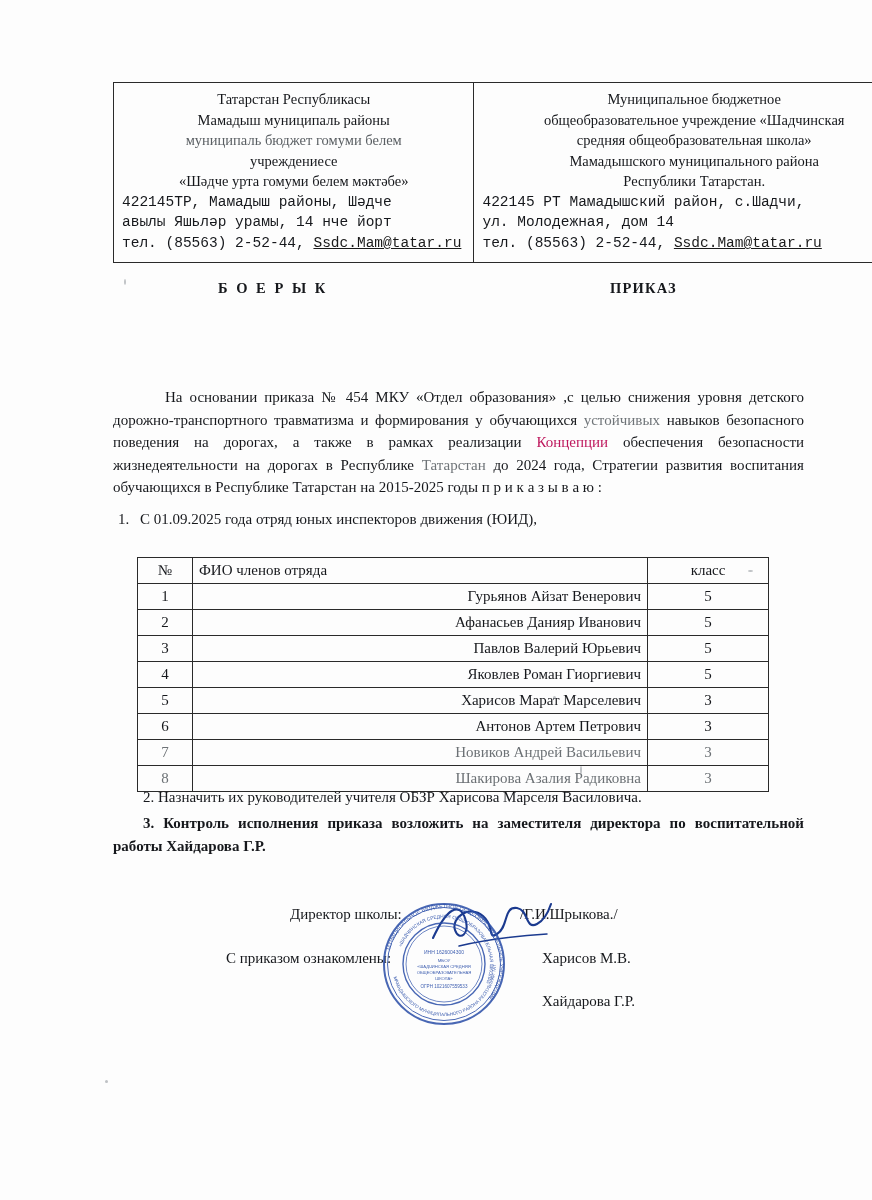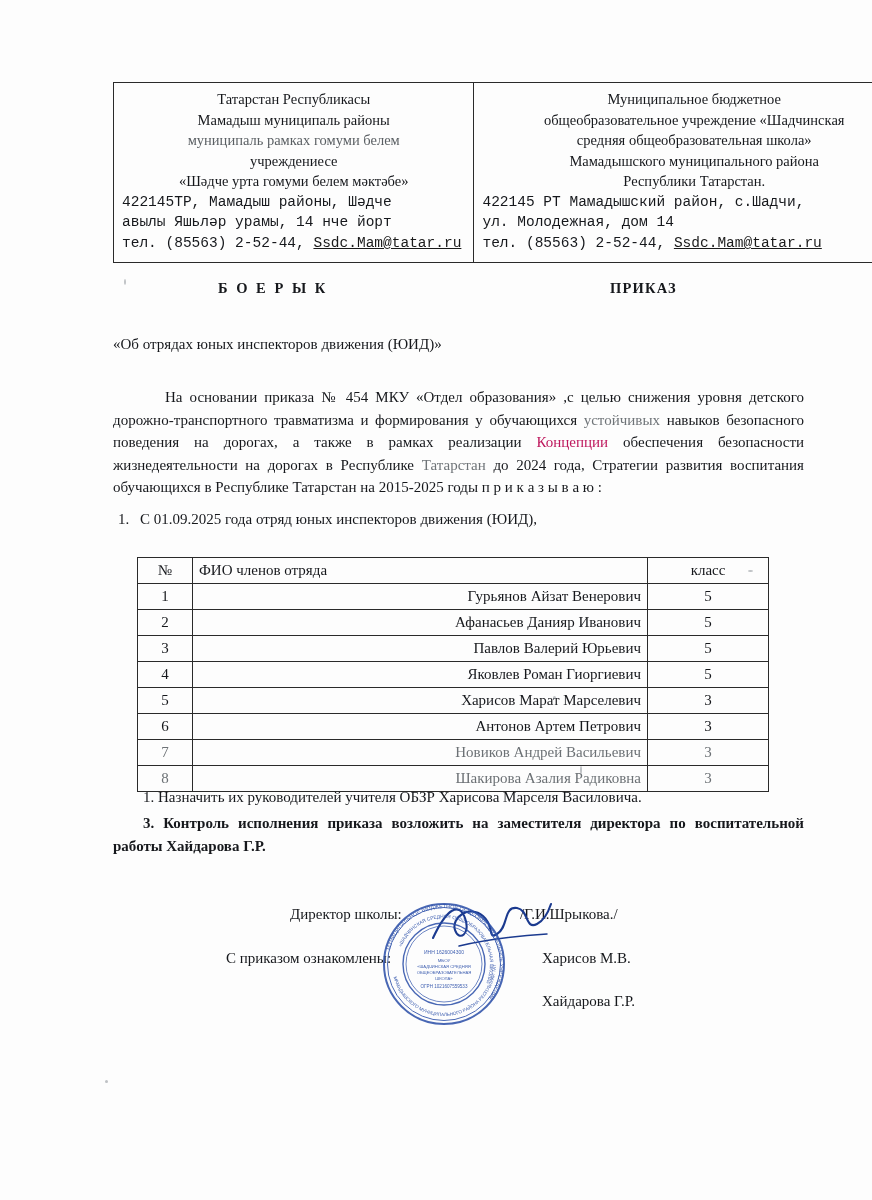--- a/index.html
+++ b/index.html
@@ -235,21 +235,21 @@
 <body>
 
 <div class="page">
 
   <table class="header-table">
     <tbody>
         <tr>
       <td class="header-left">
         <span class="hl-line">Татарстан Республикасы</span>
         <span class="hl-line">Мамадыш муниципаль районы</span>
-        <span class="hl-line faded">муниципаль рамках  гомуми белем</span>
+        <span class="hl-line faded">муниципаль бюджет  гомуми белем</span>
         <span class="hl-line">учреждениесе</span>
         <span class="hl-line">«Шәдче урта гомуми белем  мәктәбе»</span>
         <span class="hl-line hl-left">422145ТР, Мамадыш районы, Шәдче</span>
         <span class="hl-line hl-left">авылы  Яшьләр урамы,  14 нче  йорт</span>
         <span class="hl-line hl-left"><span>тел. (85563) 2-52-44, </span><span class="link">Ssdc.Mam@tatar.ru</span></span>
       </td>
       <td class="header-right">
         <span class="hl-line">Муниципальное бюджетное</span>
         <span class="hl-line">общеобразовательное  учреждение  «Шадчинская</span>
         <span class="hl-line">средняя общеобразовательная школа»</span>
@@ -262,21 +262,20 @@
     </tr>
   </tbody>
     </table>
 
   <div class="title-row">
     <span class="t-left">Б О Е Р Ы К</span>
     <span class="t-right">ПРИКАЗ</span>
   </div>
 
 
-  <div class="subject">«Об отрядах юных инспекторов движения (ЮИД)»</div>
 
   <div class="body-par"><span>На основании    приказа    №  454  МКУ  «Отдел образования» ,с целью снижения уровня детского дорожно-транспортного травматизма и формирования у обучающихся </span><span class="gray1">устойчивых</span><span> навыков безопасного поведения на дорогах, а также в рамках реализации </span><span class="gray2">Концепции</span><span> обеспечения безопасности жизнедеятельности на дорогах в Республике </span><span class="gray1">Татарстан</span><span> до  2024  года,  Стратегии  развития  воспитания  обучающихся  в  Республике Татарстан на 2015-2025 годы </span><span>п р и к а з ы в а ю :</span></div>
 
   <div class="item-one">
     <span class="num">1.</span>
     <span>С 01.09.2025 года отряд юных инспекторов движения (ЮИД),</span>
   </div>
 
   <table class="members-table">
     <thead>
@@ -323,21 +322,21 @@
         <td class="col-class">3</td>
       </tr>
       <tr class="dim-row">
         <td class="col-num">8</td>
         <td class="col-name">Шакирова Азалия Радиковна</td>
         <td class="col-class">3</td>
       </tr>
     </tbody>
   </table>
 
-  <div class="par2">1. Назначить их руководителей  учителя ОБЗР  Харисова  Марселя Василовича.</div>
+  <div class="par2">2. Назначить их руководителей  учителя ОБЗР  Харисова  Марселя Василовича.</div>
   <div class="par3">3.  Контроль    исполнения    приказа    возложить    на    заместителя    директора    по воспитательной работы  Хайдарова Г.Р.</div>
 
   <div class="sig1">
     <span>Директор школы:</span>
     <span class="name">/Г.И.Шрыкова./</span>
   </div>
   <div class="sig2">
     <span>С приказом ознакомлены:</span>
     <span class="name">Харисов М.В.</span>
   </div>

